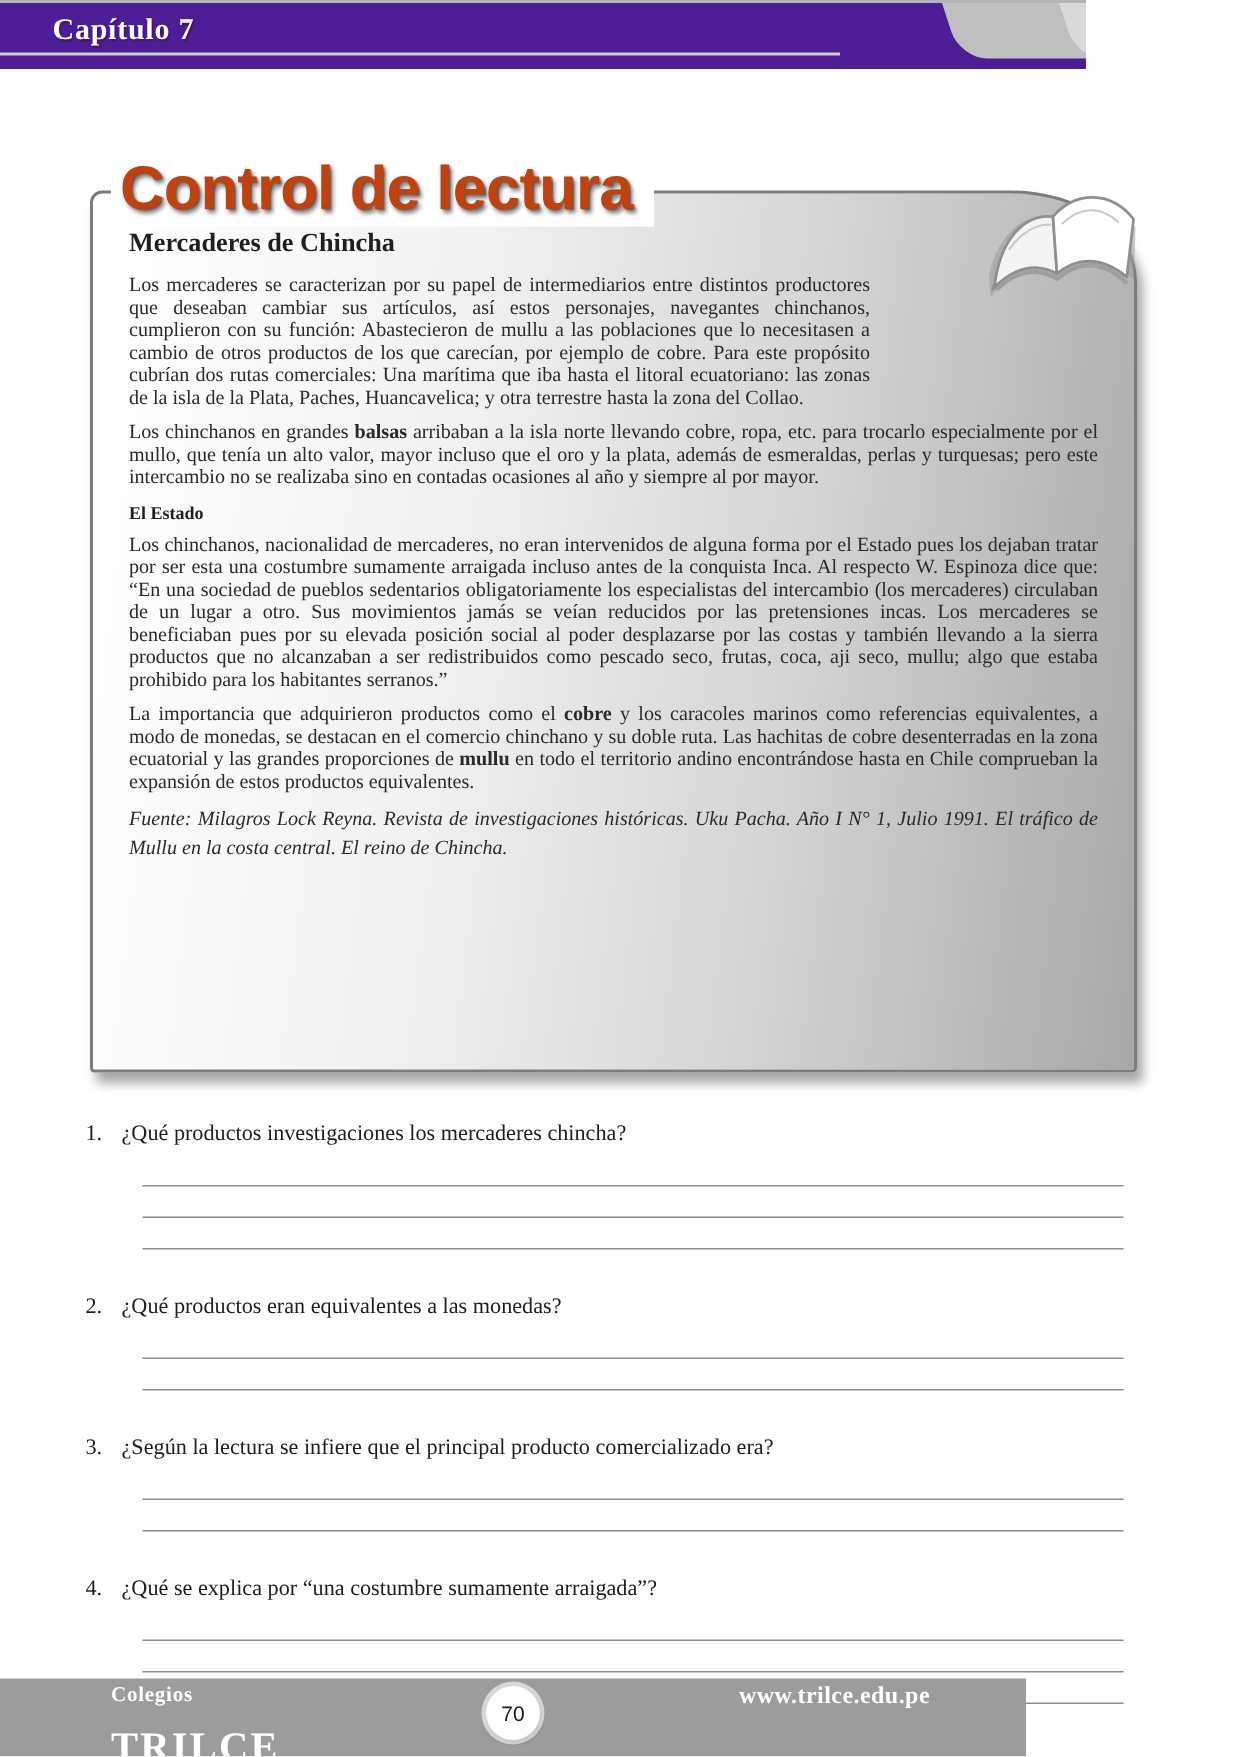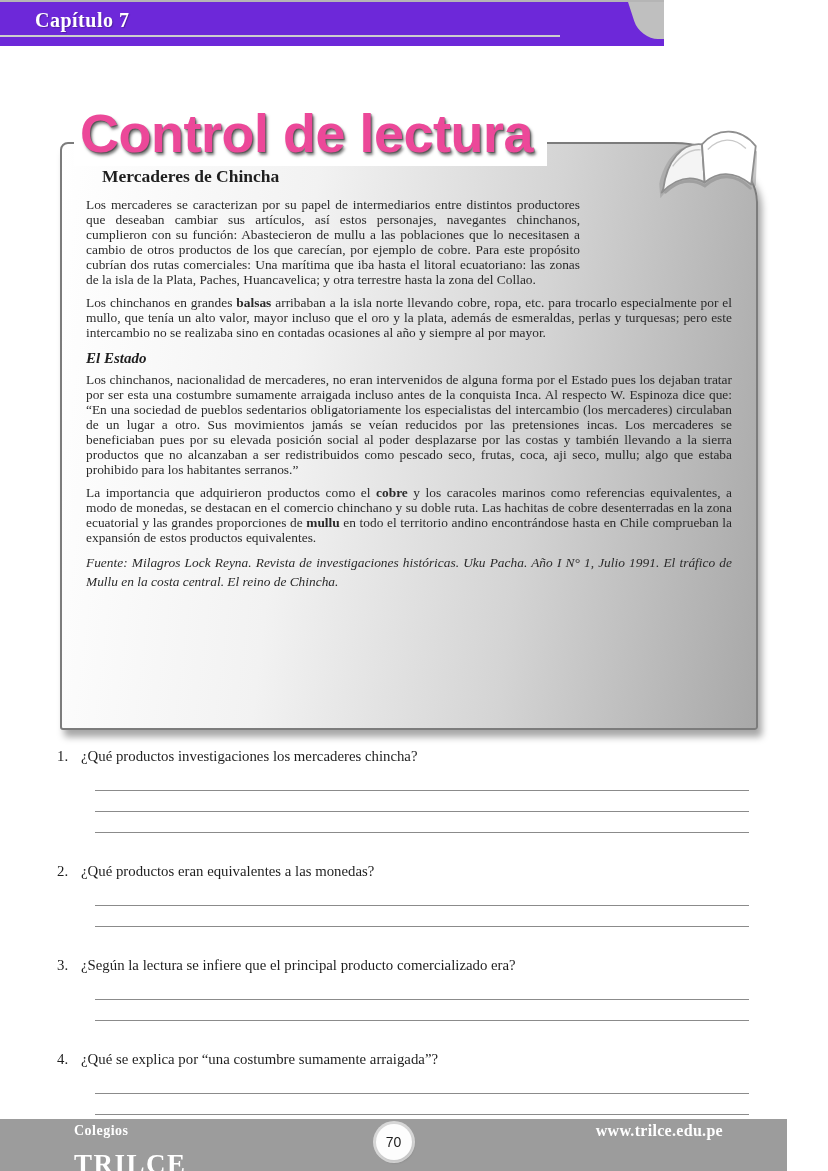--- a/index.html
+++ b/index.html
@@ -3,69 +3,69 @@
 <meta charset="utf-8">
 <style>
   html,body { margin:0; padding:0; background:#fff; }
   .page {
     position:relative; width:828px; height:1171px; background:#ffffff;
     font-family:"Liberation Serif", serif; overflow:hidden; margin:0 auto;
   }
 
   
   .chapter-bar {
-    position:absolute; top:0; left:0; width:664px; height:44px;
-    background:#6d28d9; overflow:hidden; border-top:2px solid #b5b5b5;
+    position:absolute; top:0; left:0; width:724px; height:44px;
+    background:#4c1d95; overflow:hidden; border-top:2px solid #b5b5b5;
   }
   .band { position:absolute; top:0; height:37px; transform:skewX(18deg); transform-origin:top left; border-radius:0 0 0 18px; }
   .band1 { left:628px; width:260px; background:#bfbfbf; }
   .band2 { left:706px; width:260px; background:#d9d9d9; }
   .band3 { left:788px; width:260px; background:#f4f4f4; }
   .chapter-label {
     position:absolute; left:35px; top:7px; color:#ffffff;
     font-size:20px; font-weight:bold; letter-spacing:0.5px;
     text-shadow:1px 1px 1px rgba(0,0,0,0.25); z-index:2;
   }
   .chapter-underline { position:absolute; top:33px; left:0; width:560px; height:2px; background:#cdcdcd; z-index:2; }
 
   
   .main-content { position:absolute; top:102px; left:60px; width:698px; }
   .page-title {
     position:relative; z-index:2; display:inline-block; margin:0 0 0 14px;
     padding:0 14px 2px 6px; background:#ffffff;
-    font-family:"Liberation Sans", sans-serif; font-weight:bold; font-size:54px;
-    letter-spacing:-0.5px; color:#ec4899;
+    font-family:"Liberation Sans", sans-serif; font-weight:bold; font-size:41px;
+    letter-spacing:-0.5px; color:#c2410c;
     text-shadow:2px 3px 3px rgba(0,0,0,0.5), 1px 1px 1px rgba(0,0,0,0.35);
   }
   .reading-box {
     position:relative; z-index:1; margin-top:-24px; height:588px; box-sizing:border-box;
     border:2px solid #7c7c7c;
     border-radius:8px 84px 3px 3px / 8px 60px 3px 3px;
     background:linear-gradient(97deg, #ffffff 0%, #f2f2f2 34%, #d4d4d4 66%, #a8a8a8 100%);
     box-shadow:4px 7px 7px rgba(0,0,0,0.35);
     padding:22px 24px 0 24px; overflow:hidden;
   }
   .book-spacer { float:right; width:152px; height:92px; }
-  .reading-heading { margin:0 0 10px 16px; font-size:17.5px; font-weight:bold; color:#1f1f1f; }
-  .reading-sub { margin:10px 0 5px 0; font-size:15px; font-weight:bold; font-style:italic; color:#1f1f1f; }
+  .reading-heading { margin:0 0 10px 0; font-size:17.5px; font-weight:bold; color:#1f1f1f; }
+  .reading-sub { margin:10px 0 5px 0; font-size:12px; font-weight:bold; color:#1f1f1f; }
   .para { margin:0 0 8px 0; font-size:13.4px; line-height:15px; text-align:justify; color:#2a2a2a; }
   .source-note { margin:0; font-size:13.4px; line-height:19.3px; font-style:italic; text-align:justify; color:#2a2a2a; }
   .book-icon { position:absolute; top:6px; right:-14px; width:136px; z-index:3; transform:rotate(-4deg); }
 
   
   .questions { position:absolute; top:748px; left:57px; width:692px; }
   .question { margin-bottom:30px; }
   .q-row { display:flex; font-size:14.8px; color:#1e1e1e; }
   .q-num { width:24px; flex:0 0 24px; }
   .q-text { flex:1; }
   .rules { margin-left:38px; margin-top:5px; }
   .rule { height:20px; border-bottom:1.5px solid #8b8b8b; }
 
   
-  .footer-bar { position:absolute; bottom:0; left:0; width:787px; height:52px; background:#9c9c9c; }
+  .footer-bar { position:absolute; bottom:0; left:0; width:684px; height:52px; background:#9c9c9c; }
   .brand { position:absolute; left:74px; top:5px; color:#ffffff; line-height:1; }
   .brand-small { font-size:14px; font-weight:bold; letter-spacing:0.5px; }
   .brand-large { font-size:27px; font-weight:bold; letter-spacing:1.5px; margin-top:13px; }
   .page-badge {
     position:absolute; left:50%; top:5px; transform:translateX(-50%);
     width:36px; height:36px; background:#fdfdfd; border-radius:50%;
     box-shadow:0 0 0 3px rgba(255,255,255,0.6), 1px 2px 3px rgba(0,0,0,0.3);
     display:flex; align-items:center; justify-content:center;
     font-family:"Liberation Sans", sans-serif; font-weight:normal; font-size:14px; color:#1c1c1c;
   }

